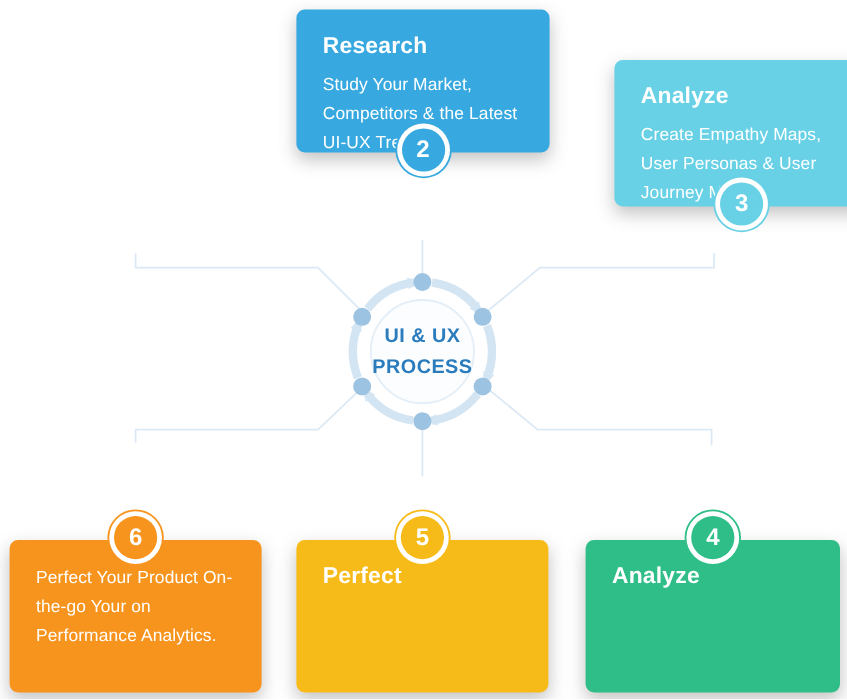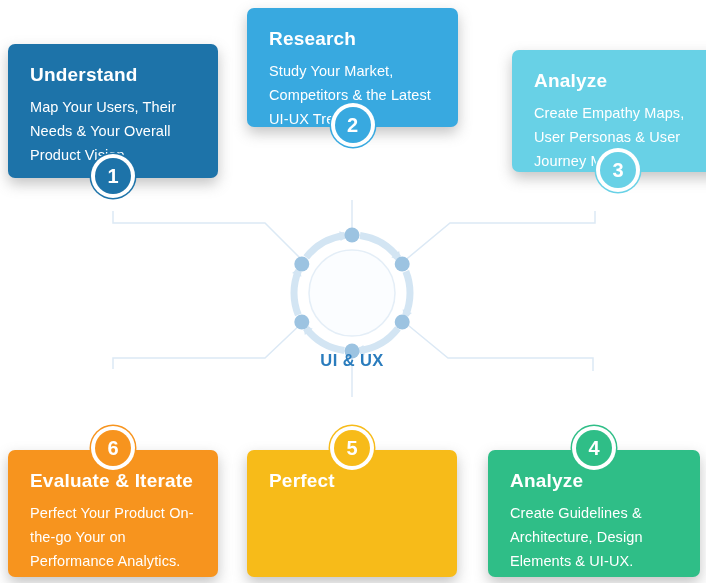--- a/index.html
+++ b/index.html
@@ -29,21 +29,21 @@
     display:flex;align-items:center;justify-content:center;
     font-size:20px;font-weight:bold;color:#ffffff;
   }
   .badge.bottom{bottom:-16px;}
   .badge.top{top:-20px;}
   
   .lines-svg{position:absolute;left:0;top:0;}
   .center-svg{position:absolute;left:272px;top:213px;}
   .center-label{
     position:absolute;left:272px;top:213px;width:160px;height:160px;
-    display:flex;flex-direction:column;align-items:center;justify-content:flex-end;
+    display:flex;flex-direction:column;align-items:center;justify-content:center;
     font-size:16.5px;font-weight:bold;line-height:26px;letter-spacing:.4px;
     text-align:center;pointer-events:none;
   }
 </style>
 </head>
 <body>
 
 <div class="canvas">
 
   <svg class="lines-svg" width="706" height="583">
@@ -73,29 +73,23 @@
       <circle cx="80" cy="138" r="7.5"></circle>
       <circle cx="29.8" cy="109" r="7.5"></circle>
       <circle cx="29.8" cy="51" r="7.5"></circle>
       <circle cx="130.2" cy="51" r="7.5"></circle>
     </g>
     <circle cx="80" cy="80" r="43" stroke-width="1.5" style="fill: rgb(251, 253, 255); stroke: rgb(228, 238, 247);"></circle>
   </svg>
 
   <div class="center-label" style="color: rgb(42, 124, 189);">
     <span>UI &amp; UX</span>
+    <span>PROCESS</span>
   </div>
 
-  <div class="card p1" style="--c: #1d73a9;">
-    <div class="title">Understand</div>
-    <p class="desc">Map Your Users, Their Needs &amp; Your Overall Product Vision.</p>
-    <div class="badge bottom">
-      <span>1</span>
-    </div>
-  </div>
 
   <div class="card p2" style="--c: #38a9e0;">
     <div class="title">Research</div>
     <p class="desc">Study Your Market, Competitors &amp; the Latest UI-UX Trends.</p>
     <div class="badge bottom">
       <span>2</span>
     </div>
   </div>
 
   <div class="card p3" style="--c: #68d1e6;">
@@ -104,31 +98,29 @@
     <div class="badge bottom">
       <span>3</span>
     </div>
   </div>
 
   <div class="card p4" style="--c: #2fbe87;">
     <div class="badge top">
       <span>4</span>
     </div>
     <div class="title">Analyze</div>
-    <p class="desc">Create Guidelines &amp; Architecture, Design Elements &amp; UI-UX.</p>
   </div>
 
   <div class="card p5" style="--c: #f7bb19;">
     <div class="badge top">
       <span>5</span>
     </div>
     <div class="title">Perfect</div>
   </div>
 
   <div class="card p6" style="--c: #f7941e;">
     <div class="badge top">
       <span>6</span>
     </div>
-    <div class="title">Evaluate &amp; Iterate</div>
     <p class="desc">Perfect Your Product On-the-go Your on Performance Analytics.</p>
   </div>
 
 </div>
 
 </body></html>

